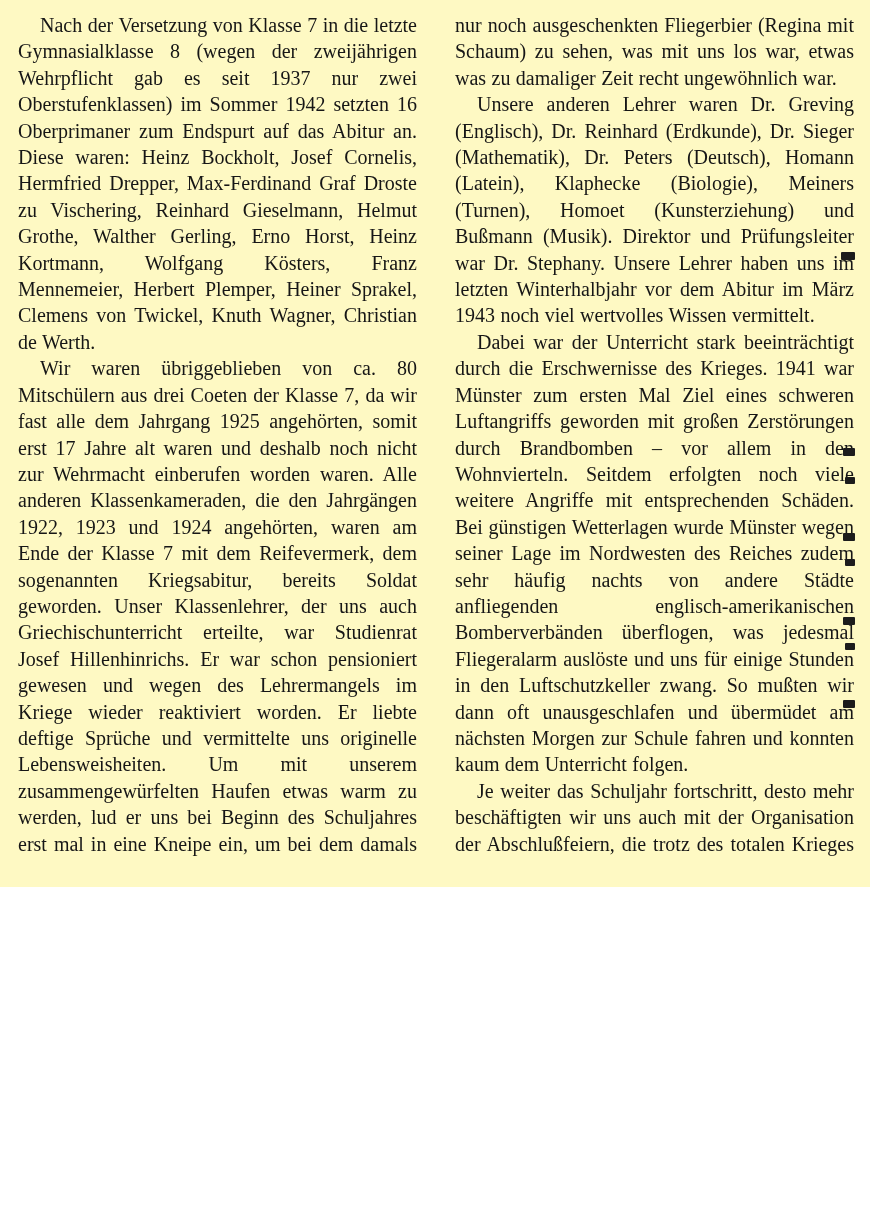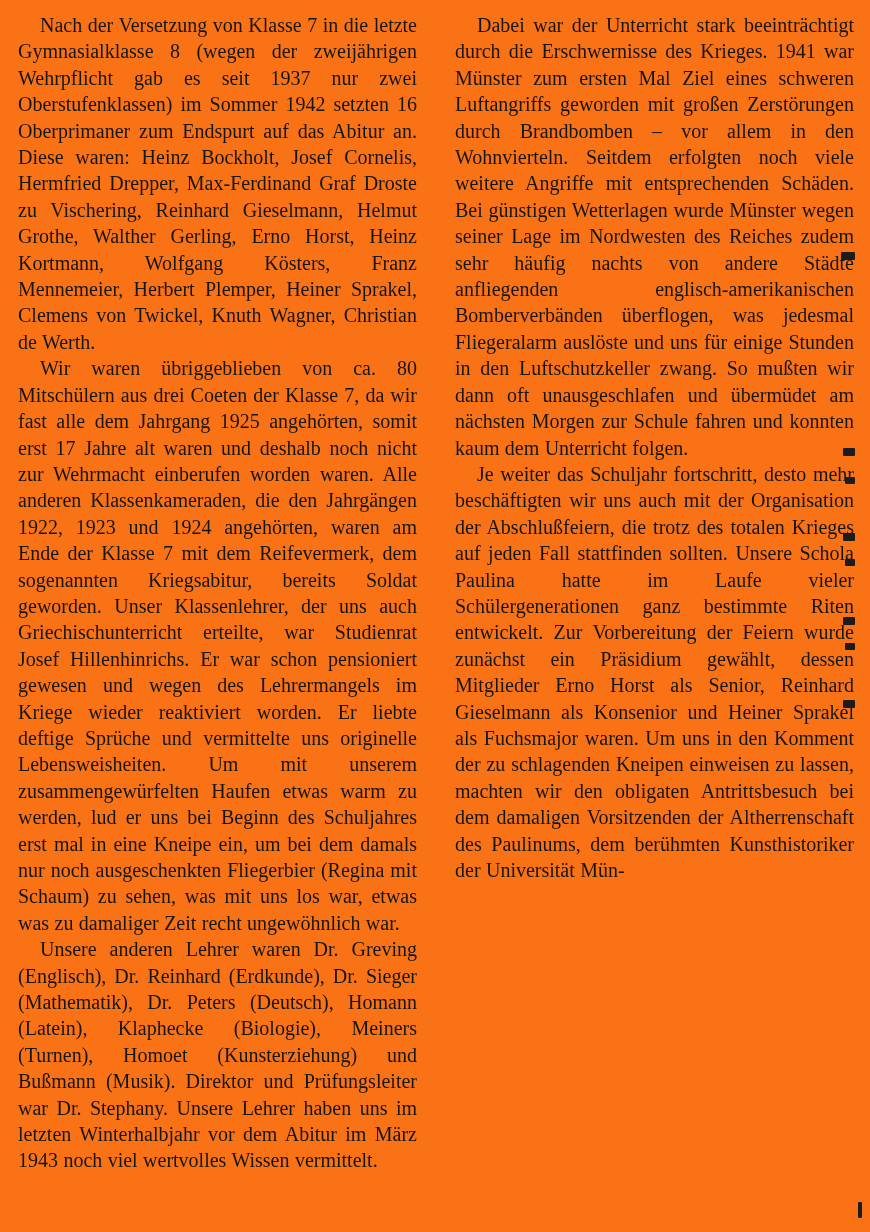--- a/index.html
+++ b/index.html
@@ -3,23 +3,23 @@
 <meta charset="utf-8">
 <style>
   html, body {
     margin: 0;
     padding: 0;
     background: #ffffff;
   }
   .page {
     position: relative;
     width: 870px;
-    height: 1232px;
+    height: 887px;
     box-sizing: border-box;
-    background: #f97316;
+    background: #fef9c3;
     color: #161616;
     overflow: hidden;
     font-family: "Liberation Serif", "DejaVu Serif", serif;
     font-size: 20px;
     line-height: 26.4px;
     padding: 12px 16px 8px 18px;
   }
   .columns {
     height: 100%;
     column-count: 2;

